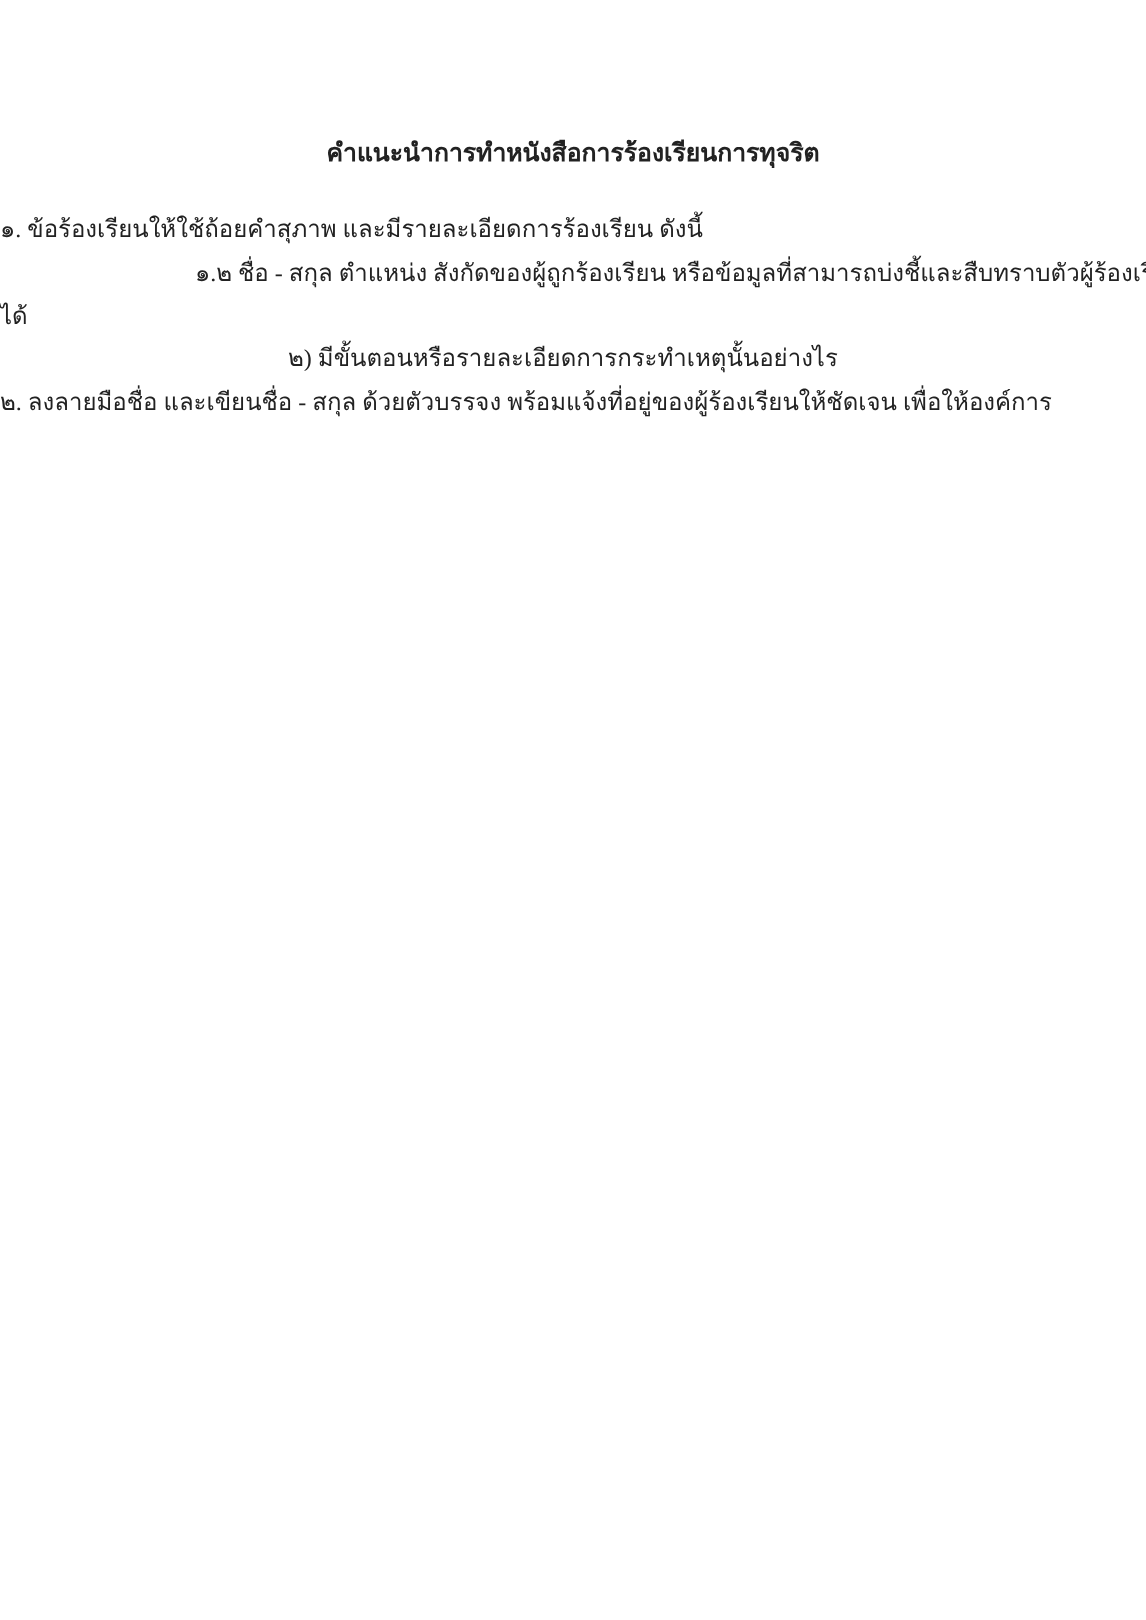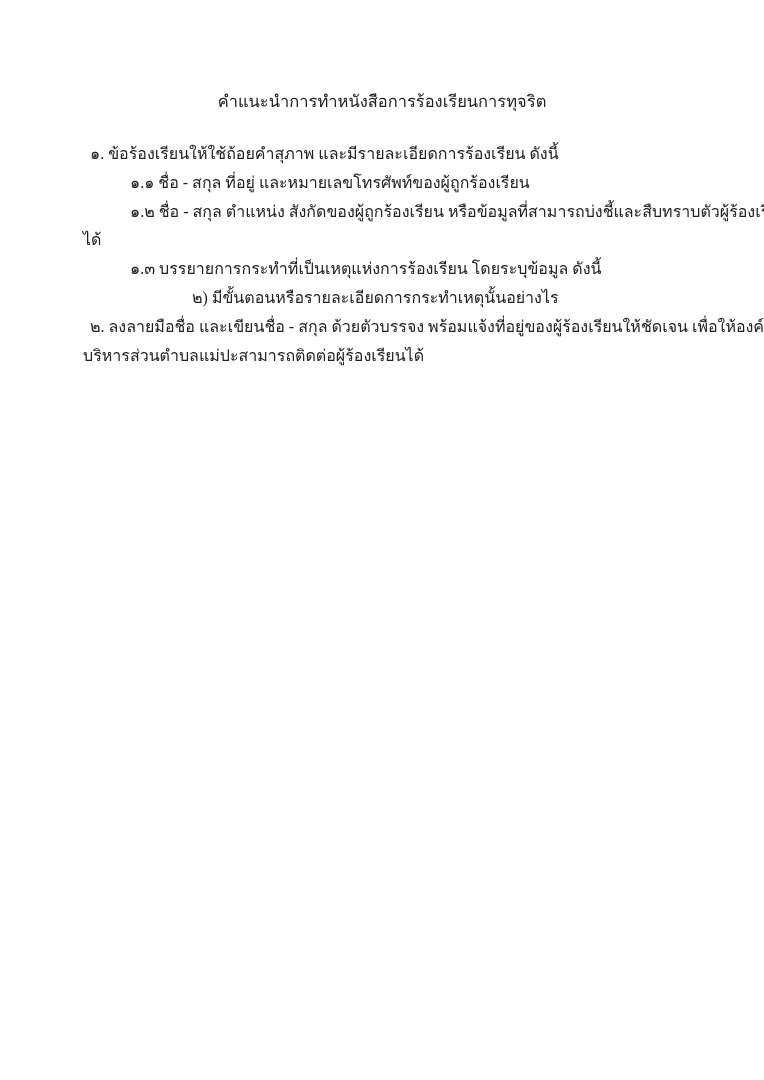--- a/index.html
+++ b/index.html
@@ -13,47 +13,44 @@
     height: 1080px;
     background: #ffffff;
     font-family: "Liberation Serif", "DejaVu Serif", serif;
     color: #222222;
     overflow: hidden;
   }
   .doc-title {
     padding-top: 90px;
     text-align: center;
     font-size: 16.5px;
-    font-weight: normal;
+    font-weight: bold;
     line-height: 24px;
     margin-bottom: 26px;
     white-space: nowrap;
   }
   .line {
     font-size: 16px;
     line-height: 28.8px;
     white-space: nowrap;
   }
   
-  .indent-0 { padding-left: 83px;  }  
-  .indent-1 { padding-left: 90px;  }  
+  .indent-0 {  }  
+  .indent-1 {  }  
   .indent-2 { padding-left: 130px; }  
   .indent-3 { padding-left: 192px; }  
 </style>
 </head>
 <body>
 
 <div class="page">
 
   <div class="doc-title">คำแนะนำการทำหนังสือการร้องเรียนการทุจริต</div>
 
   <div>
     <div class="line indent-1">๑. ข้อร้องเรียนให้ใช้ถ้อยคำสุภาพ และมีรายละเอียดการร้องเรียน ดังนี้</div>
-    <div class="line indent-2">๑.๑ ชื่อ - สกุล ที่อยู่ และหมายเลขโทรศัพท์ของผู้ถูกร้องเรียน</div>
     <div class="line indent-2">๑.๒ ชื่อ - สกุล ตำแหน่ง สังกัดของผู้ถูกร้องเรียน หรือข้อมูลที่สามารถบ่งชี้และสืบทราบตัวผู้ร้องเรียน</div>
     <div class="line indent-0">ได้</div>
-    <div class="line indent-2">๑.๓ บรรยายการกระทำที่เป็นเหตุแห่งการร้องเรียน โดยระบุข้อมูล ดังนี้</div>
     <div class="line indent-3">๒) มีขั้นตอนหรือรายละเอียดการกระทำเหตุนั้นอย่างไร</div>
     <div class="line indent-1">๒. ลงลายมือชื่อ และเขียนชื่อ - สกุล ด้วยตัวบรรจง พร้อมแจ้งที่อยู่ของผู้ร้องเรียนให้ชัดเจน เพื่อให้องค์การ</div>
-    <div class="line indent-0">บริหารส่วนตำบลแม่ปะสามารถติดต่อผู้ร้องเรียนได้</div>
   </div>
 
 </div>
 
 </body></html>

